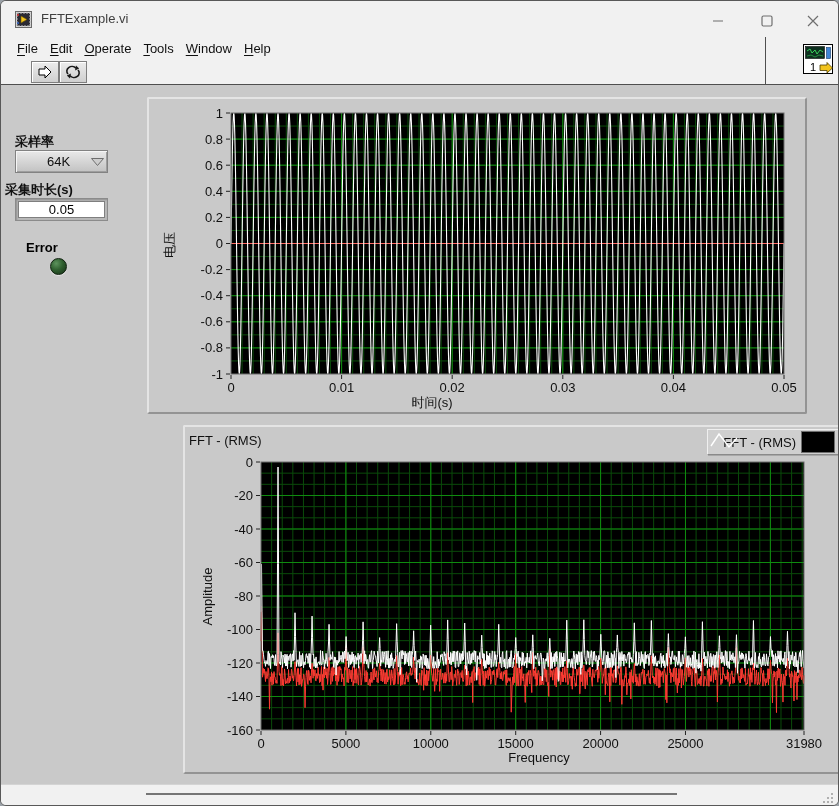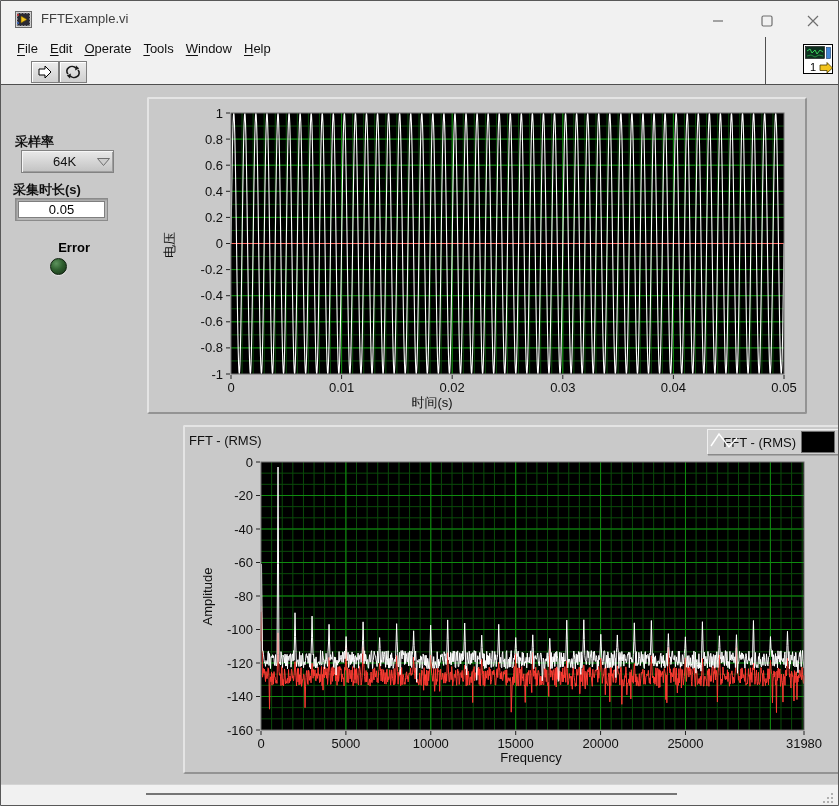--- a/index.html
+++ b/index.html
@@ -1,18 +1,18 @@
 <!DOCTYPE html>
 <html><head>
 <meta charset="utf-8">
 <style>
   html,body{margin:0;padding:0;background:#9aa0a6;}
   *{box-sizing:border-box;font-family:"Liberation Sans","DejaVu Sans",sans-serif;}
   .window{position:relative;width:839px;height:806px;background:#f1f1f1;border:1px solid #585858;
-          border-radius:1px;overflow:hidden;}
+          border-radius:6px;overflow:hidden;}
   
   .titlebar{position:absolute;left:0;top:0;width:100%;height:36px;background:#f1f1f1;}
   .app-icon{position:absolute;left:14px;top:10px;width:17px;height:17px;}
   .title-text{position:absolute;left:40px;top:10px;font-size:13px;color:#3f3f3f;}
   .winbtn{position:absolute;top:8px;width:32px;height:24px;display:flex;align-items:center;justify-content:center;}
   .winbtn svg{display:block;}
   
   .menubar{position:absolute;left:0;top:36px;width:764px;height:23px;background:#f1f1f1;display:flex;align-items:center;padding-left:16px;}
   .menu-item{font-size:13px;color:#101010;margin-right:12px;white-space:nowrap;}
   .menu-item .mn{text-decoration:underline;text-underline-offset:2px;}
@@ -20,30 +20,30 @@
   .toolbar{position:absolute;left:0;top:59px;width:764px;height:25px;background:#f1f1f1;}
   .tool-btn{position:absolute;top:1px;width:28px;height:22px;background:linear-gradient(180deg,#ececec,#cfcfcf);
             border:1px solid #7e7e7e;box-shadow:inset 1px 1px 0 #fff;display:flex;align-items:center;justify-content:center;}
   .chrome-sep{position:absolute;left:0;top:83px;width:100%;height:1px;background:#4f4f4f;}
   .iconpane-sep{position:absolute;left:764px;top:36px;width:1px;height:48px;background:#4f4f4f;}
   .iconpane{position:absolute;left:765px;top:36px;width:74px;height:47px;background:#f1f1f1;}
   .vi-icon{position:absolute;left:37px;top:7px;width:30px;height:30px;}
   
   .panel{position:absolute;left:0;top:84px;width:100%;height:699px;background:#c9c9c9;}
   .ctl-label{position:absolute;font-size:13px;color:#101010;font-weight:bold;}
-  .dropdown{position:absolute;left:20px;top:65px;width:93px;height:23px;background:linear-gradient(180deg,#e9e9e9,#c2c2c2);
+  .dropdown{position:absolute;left:14px;top:65px;width:93px;height:23px;background:linear-gradient(180deg,#e9e9e9,#c2c2c2);
             border:1px solid #828282;box-shadow:inset 1px 1px 0 #f6f6f6, inset -1px -1px 0 #9e9e9e;
             display:flex;align-items:center;}
   .dropdown .val{flex:1;text-align:center;font-size:13px;color:#101010;padding-left:14px;}
   .dropdown .tri{width:20px;display:flex;justify-content:center;}
   .numfield{position:absolute;left:14px;top:113px;width:93px;height:23px;background:#b9b9b9;
             border:1px solid #8b8b8b;box-shadow:inset 1px 1px 2px #8f8f8f;padding:2px;}
   .numfield .inner{width:100%;height:100%;background:#ffffff;border:1px solid #7f7f7f;
             font-size:13px;color:#000;text-align:center;line-height:15px;}
-  .led-label{position:absolute;left:25px;top:155px;width:64px;text-align:right;font-size:13px;font-weight:bold;color:#000;}
+  .led-label{position:absolute;left:25px;top:155px;width:64px;text-align:left;font-size:13px;font-weight:bold;color:#000;}
   .led{position:absolute;left:49px;top:173px;width:17px;height:17px;border-radius:50%;
        background:radial-gradient(circle at 35% 30%, #5d935d 0%, #2f5f2f 45%, #152e15 100%);
        border:1px solid #0e200e;box-shadow:0 1px 1px rgba(255,255,255,.55);}
   
   .chart{position:absolute;background:#c9c9c9;border-top:2px solid #e4e4e4;border-left:2px solid #e4e4e4;
          border-bottom:2px solid #939393;border-right:2px solid #939393;border-radius:2px;}
   .chart svg{position:absolute;left:0;top:0;}
   #chart1{left:146px;top:12px;width:660px;height:317px;}
   #chart2{left:146px;top:340px;width:660px;height:349px;margin-left:36px;}
   .graph-title{position:absolute;left:4px;top:6px;font-size:13px;color:#101010;}
@@ -133,21 +133,21 @@
     <div class="ctl-label" style="left:14px;top:48px">采样率</div>
     <div class="dropdown">
       <div class="val">64K</div>
       <div class="tri">
         <svg width="13" height="8" viewBox="0 0 13 8">
             <path d="M0.5 0.5 H12.5 L6.5 7.5 Z" fill="#cdcdcd" stroke="#6e6e6e"></path>
           </svg>
       </div>
     </div>
 
-    <div class="ctl-label" style="left:12px;top:96px">采集时长(s)</div>
+    <div class="ctl-label" style="left:4px;top:96px">采集时长(s)</div>
     <div class="numfield">
       <div class="inner">0.05</div>
     </div>
 
     <div class="led-label">Error</div>
     <div class="led"></div>
 
     <div class="chart" id="chart1">
       <svg width="656" height="313" viewBox="0 0 656 313">
           <rect x="82" y="14" width="553" height="261" fill="#000000"></rect>
@@ -403,21 +403,21 @@
           <line x1="71" y1="202.5" x2="75" y2="202.5" stroke="#222" stroke-width="1"></line>
           <text x="68" y="207" text-anchor="end" font-size="13" fill="#101010">-100</text>
           <line x1="71" y1="236" x2="75" y2="236" stroke="#222" stroke-width="1"></line>
           <text x="68" y="240.5" text-anchor="end" font-size="13" fill="#101010">-120</text>
           <line x1="71" y1="269.5" x2="75" y2="269.5" stroke="#222" stroke-width="1"></line>
           <text x="68" y="274" text-anchor="end" font-size="13" fill="#101010">-140</text>
           <line x1="71" y1="303" x2="75" y2="303" stroke="#222" stroke-width="1"></line>
           <text x="68" y="307.5" text-anchor="end" font-size="13" fill="#101010">-160</text>
         </svg>
       <div class="ylab" style="left:-6px;top:162px">Amplitude</div>
-      <div class="xlab" style="left:346px;top:323px">Frequency</div>
+      <div class="xlab" style="left:354px;top:323px">Frequency</div>
     </div>
   </div>
 
   <div class="bottombar">
     <div class="hthumb"></div>
     <svg class="grip" viewBox="0 0 14 14">
       <circle cx="11" cy="3" r="1" fill="#9a9a9a"></circle>
         <circle cx="11" cy="7" r="1" fill="#9a9a9a"></circle>
         <circle cx="11" cy="11" r="1" fill="#9a9a9a"></circle>
       <circle cx="7" cy="7" r="1" fill="#9a9a9a"></circle>

